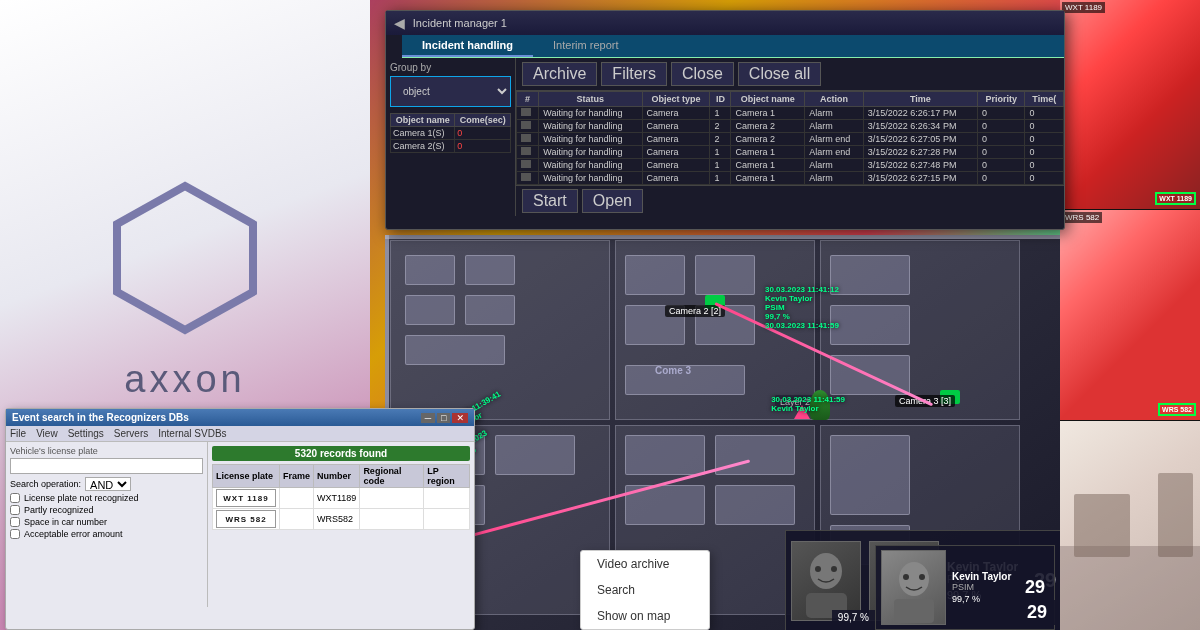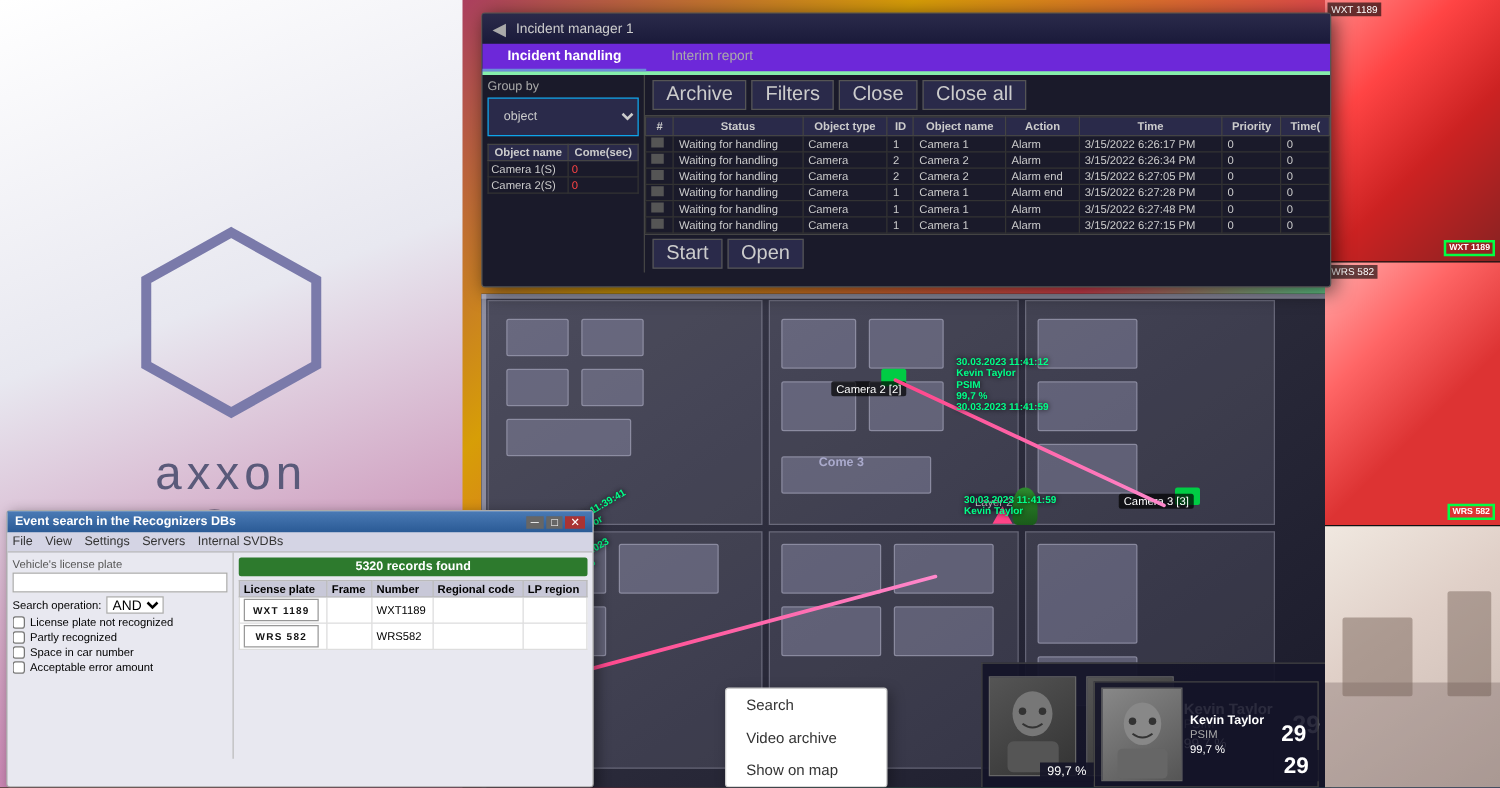--- a/index.html
+++ b/index.html
@@ -113,21 +113,21 @@
       background: #e8e8f0;
       font-weight: bold;
     }
 
     .ew-body {
       display: flex;
       height: calc(100% - 55px);
     }
 
     .ew-left {
-      width: 181px;
+      width: 202px;
       border-right: 1px solid #bbb;
       padding: 4px;
     }
 
     .ew-label {
       font-size: 9px;
       color: #555;
       margin-bottom: 2px;
     }
 
@@ -228,23 +228,24 @@
       background: linear-gradient(to bottom, #2a2a4a, #1a1a3a);
       color: #ccc;
       padding: 4px 8px;
       font-size: 11px;
       display: flex;
       align-items: center;
       gap: 8px;
     }
 
     .iw-tabs {
-      background: #6d28d9;
-      display: flex;
-      border-bottom: 3px solid #86efac;
+      background: #0c4a6e;
+      display: flex;
+      border-bottom: 1px solid #86efac;
+      margin-left: 16px;
     }
 
     .iw-tab {
       padding: 4px 20px;
       font-size: 11px;
       color: #aaa;
       cursor: pointer;
     }
 
     .iw-tab.active {
@@ -854,22 +855,22 @@
     </div>
     <div class="face-info">
       <div class="face-name">Kevin Taylor</div>
       <div class="face-org">PSIM</div>
       <div class="face-score">99,7 %</div>
     </div>
     <div class="face-number">29</div>
   </div>
 
   <div class="context-menu" style="bottom:0;left:195px;">
+    <div class="ctx-item">Video archive</div>
     <div class="ctx-item">Search</div>
-    <div class="ctx-item">Video archive</div>
     <div class="ctx-item">Show on map</div>
   </div>
 </div>
 
 <div class="event-search-window">
   <div class="ew-titlebar">
     <span>Event search in the Recognizers DBs</span>
     <div style="display:flex;gap:2px;">
       <button style="background:#666;border:none;color:white;font-size:9px;padding:0 4px;cursor:pointer;">─</button>
       <button style="background:#666;border:none;color:white;font-size:9px;padding:0 4px;cursor:pointer;">□</button>

